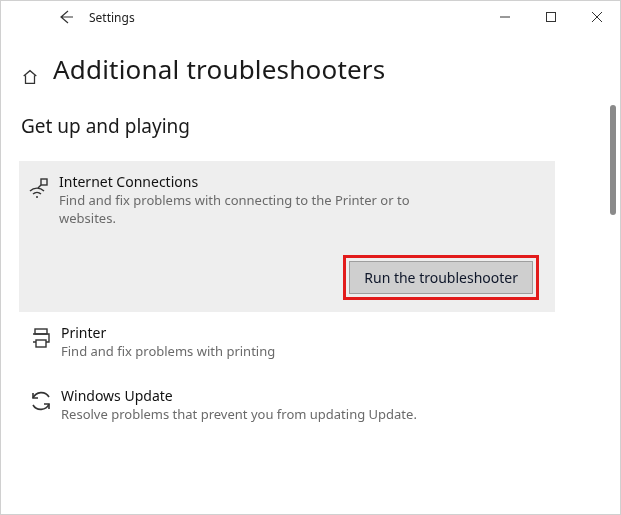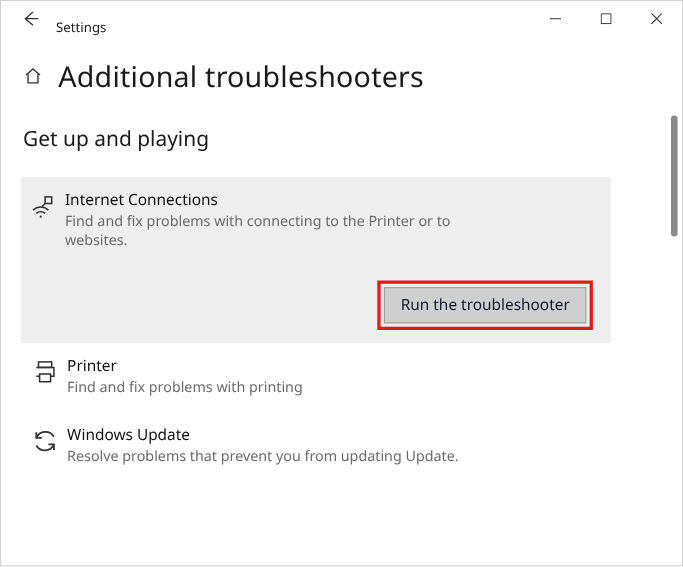--- a/index.html
+++ b/index.html
@@ -10,23 +10,24 @@
     width: 621px;
     height: 515px;
     overflow: hidden;
     border: 1px solid #d0d0d0;
     position: relative;
   }
 
   
   .titlebar {
     display: flex;
-    align-items: flex-end;
+    align-items: center;
     height: 32px;
     padding-left: 6px;
+    margin-left: 38px;
   }
   .titlebar-back {
     width: 42px;
     display: flex;
     align-items: center;
     justify-content: center;
     color: #333;
     height: 32px;
   }
   .titlebar-title {
@@ -70,21 +71,21 @@
   .scrollbar-thumb {
     width: 6px;
     height: 110px;
     background: #8a8a8a;
     border-radius: 3px;
   }
 
   
   .page-header {
     display: flex;
-    align-items: center;
+    align-items: flex-end;
     margin-bottom: 26px;
   }
   .home-icon {
     width: 20px;
     height: 20px;
     margin-right: 12px;
     color: #333;
     display: flex;
     align-items: center;
   }

